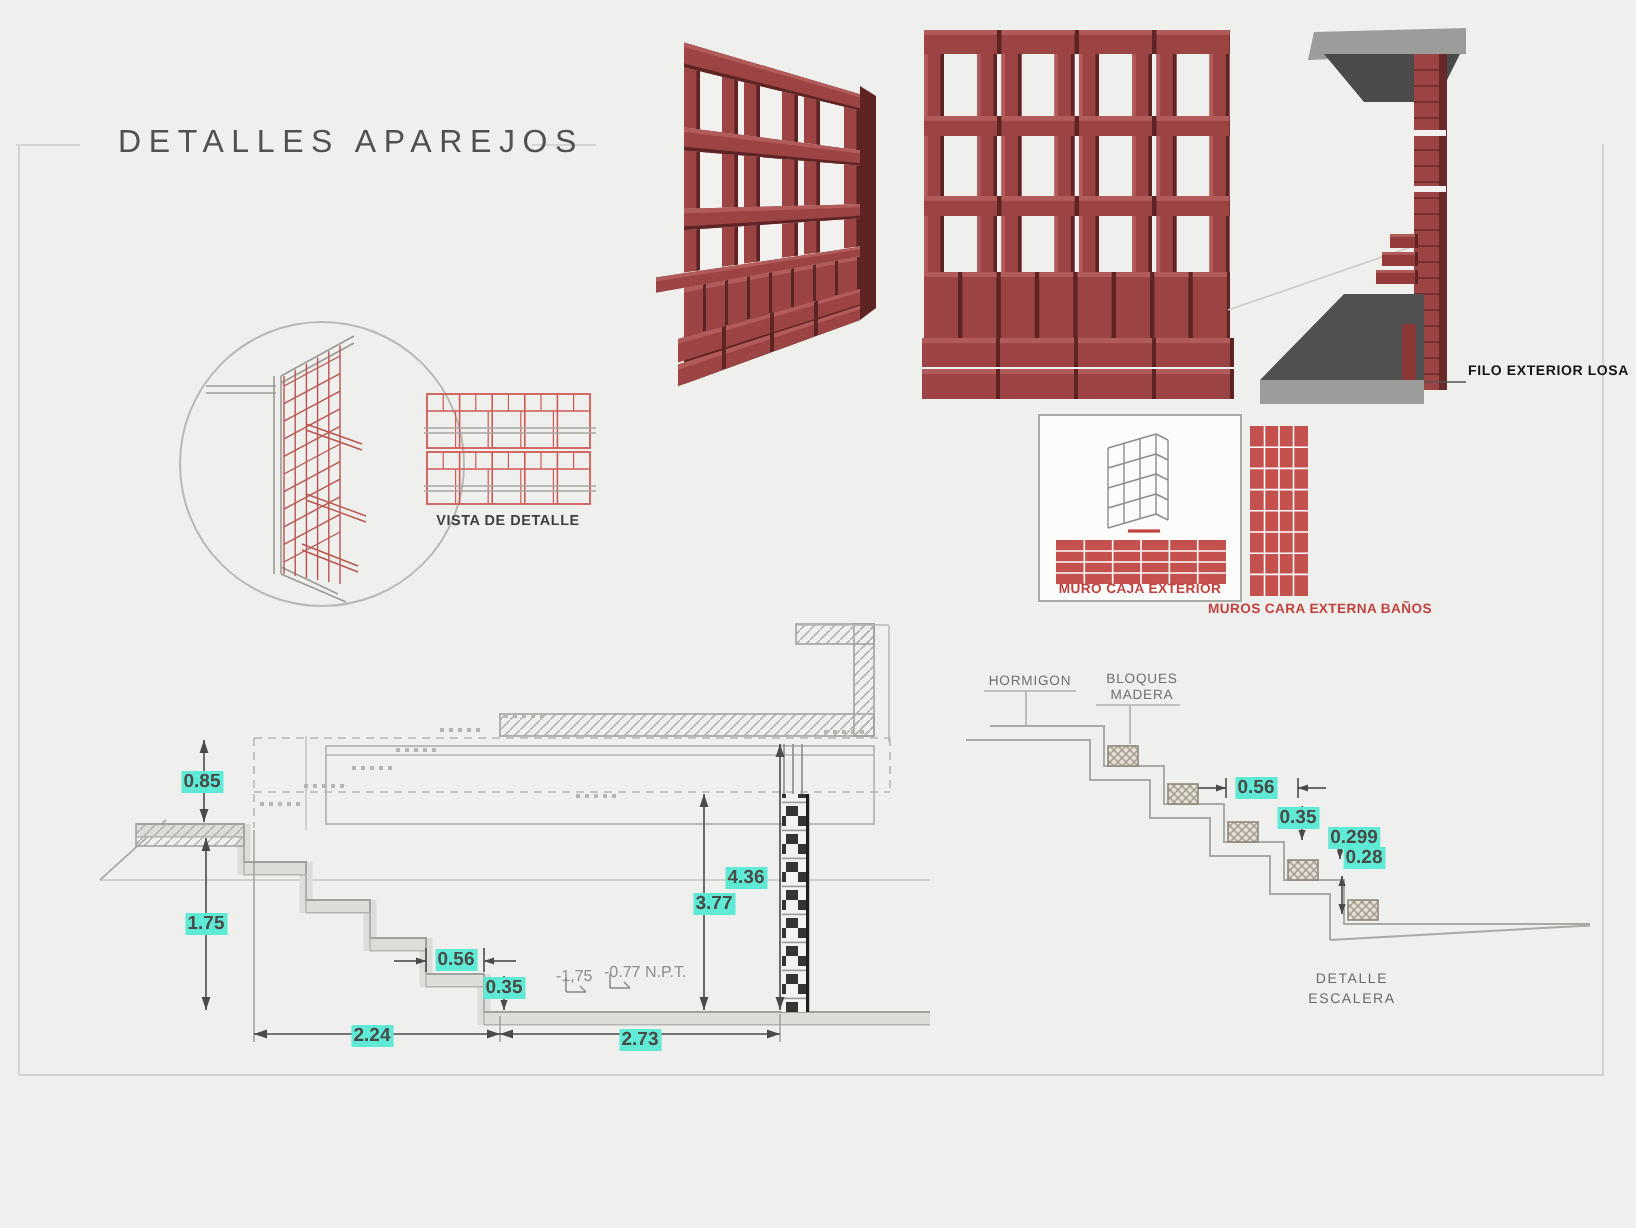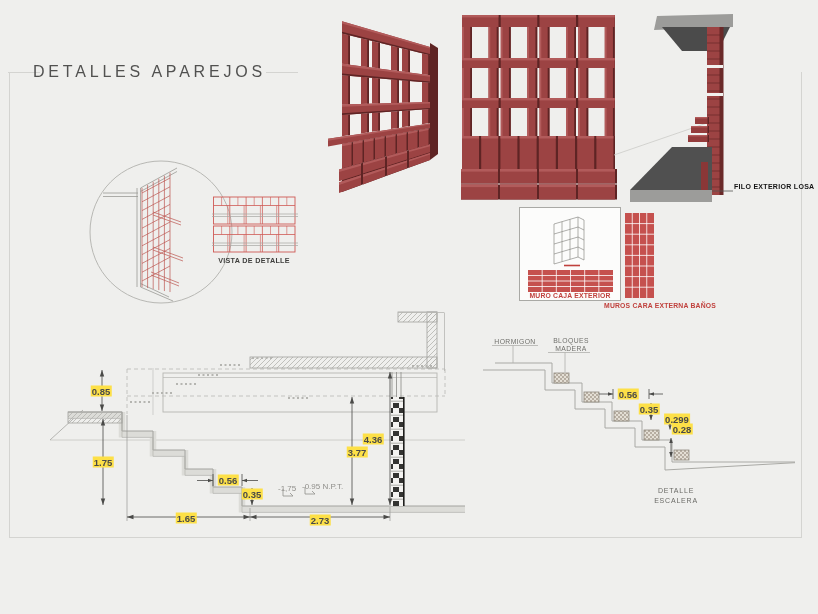--- a/index.html
+++ b/index.html
@@ -1,21 +1,21 @@
 <!DOCTYPE html>
 <html><head>
 <meta charset="utf-8">
 <style>
   html,body{margin:0;padding:0;background:#efefed;}
   .canvas{position:relative;width:818px;height:614px;background:#efefed;overflow:hidden;
           font-family:"Liberation Sans",sans-serif;}
   .abs{position:absolute;}
   .title{font-size:16px;letter-spacing:3.8px;color:#515150;white-space:nowrap;}
   .frameline{background:#d4d4d1;}
-  .dim{position:absolute;font-size:9.5px;font-weight:700;color:#4a4a48;background:#fde047;
+  .dim{position:absolute;font-size:9.5px;font-weight:700;color:#4a4a48;background:#5eead4;
        padding:0 1px;transform:translate(-50%,-50%);white-space:nowrap;}
   .lvl{position:absolute;font-size:8px;color:#908f8b;transform:translateY(-50%);white-space:nowrap;text-align:center;}
   .slab{position:absolute;font-size:6.8px;color:#70706c;letter-spacing:.4px;
         transform:translate(-50%,-50%);white-space:nowrap;}
   .cap{position:absolute;font-size:7px;color:#6a6a66;letter-spacing:.8px;
        transform:translate(-50%,-50%);white-space:nowrap;}
   .redlab{position:absolute;font-size:6.8px;font-weight:700;color:#c0413d;letter-spacing:.2px;
           transform:translate(-50%,-50%);white-space:nowrap;}
   .vistalab{position:absolute;font-size:7.2px;font-weight:700;color:#3e3e3c;letter-spacing:.3px;
             transform:translate(-50%,-50%);white-space:nowrap;}
@@ -28,21 +28,21 @@
 <body>
 
 <div class="canvas">
 
   <div class="abs frameline" style="left:8px;top:72px;width:32px;height:1px"></div>
   <div class="abs frameline" style="left:266px;top:72px;width:32px;height:1px"></div>
   <div class="abs frameline" style="left:9px;top:72px;width:1px;height:466px"></div>
   <div class="abs frameline" style="left:9px;top:537px;width:793px;height:1px"></div>
   <div class="abs frameline" style="left:801px;top:72px;width:1px;height:466px"></div>
 
-  <span class="abs title" style="left:33px;top:63px">DETALLES APAREJOS</span>
+  <span class="abs title" style="left:59px;top:63px">DETALLES APAREJOS</span>
 
   <svg id="r1" width="146" height="202" style="left:314px;top:2px">
       <polygon points="116,41 124,46 124,152 116,158" fill="#5e2424"></polygon>
       <polygon points="28.0,31.6 116.0,53.3 116.0,73.2 28.0,61.7" fill="#f2f1ef"></polygon>
       <polygon points="28.0,31.6 36.0,33.6 36.0,62.7 28.0,61.7" fill="#9c4343"></polygon>
       <polygon points="34.2,33.1 36.0,33.6 36.0,62.7 34.2,62.5" fill="#5e2424"></polygon>
       <polygon points="47.0,36.3 55.0,38.2 55.0,65.2 47.0,64.2" fill="#9c4343"></polygon>
       <polygon points="53.2,37.8 55.0,38.2 55.0,65.2 53.2,65.0" fill="#5e2424"></polygon>
       <polygon points="58.0,39.0 66.0,40.9 66.0,66.6 58.0,65.6" fill="#9c4343"></polygon>
       <polygon points="64.2,40.5 66.0,40.9 66.0,66.6 64.2,66.4" fill="#5e2424"></polygon>
@@ -536,26 +536,26 @@
       <line x1="238" y1="191" x2="248" y2="191" stroke="#8f8f8b" stroke-width="0.8" fill="none"></line>
       <line x1="245" y1="188" x2="248" y2="191" stroke="#8f8f8b" stroke-width="0.8" fill="none"></line>
       <line x1="260" y1="182" x2="260" y2="189" stroke="#8f8f8b" stroke-width="0.8" fill="none"></line>
       <line x1="260" y1="189" x2="270" y2="189" stroke="#8f8f8b" stroke-width="0.8" fill="none"></line>
       <line x1="267" y1="186" x2="270" y2="189" stroke="#8f8f8b" stroke-width="0.8" fill="none"></line>
     </svg>
   <span class="dim" style="left:101px;top:391px">0.85</span>
   <span class="dim" style="left:103px;top:462px">1.75</span>
   <span class="dim" style="left:228px;top:480px">0.56</span>
   <span class="dim" style="left:252px;top:494px">0.35</span>
-  <span class="dim" style="left:186px;top:518px">1.65</span>
+  <span class="dim" style="left:186px;top:518px">2.24</span>
   <span class="dim" style="left:320px;top:520px">2.73</span>
   <span class="dim" style="left:373px;top:439px">4.36</span>
   <span class="dim" style="left:357px;top:452px">3.77</span>
   <span class="lvl" style="left:278px;top:488px">-1,75</span>
-  <span class="lvl" style="left:302px;top:486px">-0.95 N.P.T.</span>
+  <span class="lvl" style="left:302px;top:486px">-0.77 N.P.T.</span>
 
   <svg id="stair" width="322" height="172" style="left:483px;top:333px">
       <defs>
         <pattern id="xh" width="4" height="4" patternUnits="userSpaceOnUse">
           <rect x="0" y="0" width="4" height="4" fill="#e4dfd5"></rect>
           <path d="M0,4 L4,0 M0,0 L4,4" stroke="#a39a8c" stroke-width="0.7" fill="none"></path>
         </pattern>
       </defs>
       <polyline points="12,30 69,30 69,50 99,50 99,69 129,69 129,88 159,88 159,107 189,107 189,129 312,129" fill="none" stroke="#a9a9a5" stroke-width="1"></polyline>
       <polyline points="0,37 62,37 62,57 92,57 92,76 122,76 122,95 152,95 152,114 182,114 182,137" fill="none" stroke="#a9a9a5" stroke-width="1"></polyline>

